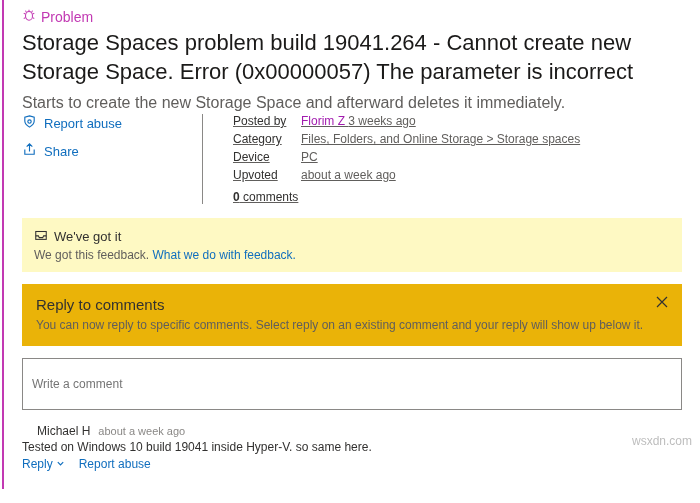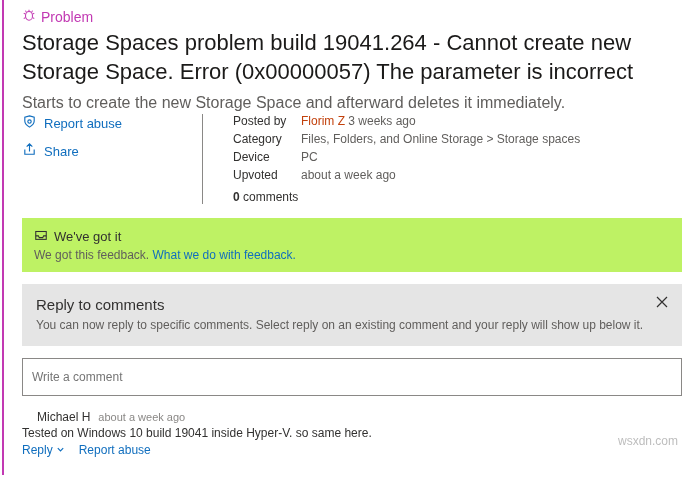--- a/index.html
+++ b/index.html
@@ -7,36 +7,36 @@
     .page { padding: 8px 18px 18px 18px; border-left: 2px solid #c239b3; margin-left: 2px; }
     .tag-row { display: flex; align-items: center; gap: 5px; color: #c239b3; font-size: 14px; margin-bottom: 4px; }
     .tag-row svg { width: 14px; height: 14px; }
     .title { font-size: 22px; font-weight: 400; line-height: 1.3; color: #1b1a19; margin-bottom: 8px; }
     .subtitle { font-size: 16px; color: #605e5c; margin-bottom: 2px; }
     .meta-block { display: flex; gap: 30px; margin-bottom: 14px; }
     .actions { display: flex; flex-direction: column; gap: 10px; min-width: 150px; }
     .action-link { display: flex; align-items: center; gap: 7px; color: #106ebe; font-size: 13px; cursor: pointer; }
     .action-link svg { width: 15px; height: 15px; flex: 0 0 15px; }
     .divider { width: 1px; background: #8a8886; align-self: stretch; }
-    .meta-list { font-size: 12px; color: #605e5c; }
+    .meta-list { font-size: 12px; color: #605e5c; text-decoration: underline; }
     .meta-row { display: flex; gap: 8px; margin-bottom: 4px; }
     .meta-key { color: #323130; min-width: 60px; }
     .meta-val { color: #605e5c; }
     .comment-count { margin-top: 8px; font-size: 12px; color: #323130; }
     .comment-count b { font-weight: 600; }
-    .status-box { background: #bef264; padding: 10px 12px; margin-bottom: 12px; }
+    .status-box { background: #fef9c3; padding: 10px 12px; margin-bottom: 12px; }
     .status-head { display: flex; align-items: center; gap: 6px; font-size: 13px; color: #323130; margin-bottom: 3px; }
     .status-head svg { width: 14px; height: 14px; }
     .status-body { font-size: 12px; color: #605e5c; }
     .status-body .learn { color: #106ebe; cursor: pointer; }
-    .reply-box { background: #e5e5e5; padding: 12px 14px; position: relative; margin-bottom: 12px; }
+    .reply-box { background: #eab308; padding: 12px 14px; position: relative; margin-bottom: 12px; }
     .reply-title { font-size: 15px; font-weight: 400; color: #323130; margin-bottom: 4px; }
     .reply-body { font-size: 12px; color: #605e5c; line-height: 1.4; }
     .reply-close { position: absolute; top: 10px; right: 12px; width: 16px; height: 16px; cursor: pointer; }
-    .comment-input { width: 100%; border: 1px solid #8a8886; padding: 11px 9px; font-size: 12px; color: #701a75; font-family: inherit; margin-bottom: 14px; }
+    .comment-input { width: 100%; border: 1px solid #8a8886; padding: 18px 9px; font-size: 12px; color: #701a75; font-family: inherit; margin-bottom: 14px; }
     .existing-comment { font-size: 12px; }
     .ec-head { display: flex; align-items: baseline; gap: 8px; margin-left: 15px; }
     .ec-author { font-weight: 400; color: #323130; }
     .ec-time { color: #8a8886; font-size: 11px; }
     .ec-body { color: #323130; margin: 2px 0 3px 0; }
     .ec-actions { display: flex; gap: 14px; }
     .ec-action { color: #106ebe; font-size: 12px; cursor: pointer; display: flex; align-items: center; gap: 3px; }
   </style>
 </head>
 <body>
@@ -75,21 +75,21 @@
         <span>Share</span>
       </div>
     </div>
 
     <div class="divider"></div>
 
     <div class="meta-list">
       <div class="meta-row">
         <span class="meta-key">Posted by</span>
         <span class="meta-val">
-          <span style="color:#c2410c;margin-top:9px;">Florim Z</span>
+          <span style="color:#a21caf;margin-top:9px;">Florim Z</span>
           <span>3 weeks ago</span>
         </span>
       </div>
       <div class="meta-row">
         <span class="meta-key">Category</span>
         <span class="meta-val">Files, Folders, and Online Storage &gt; Storage spaces</span>
       </div>
       <div class="meta-row">
         <span class="meta-key">Device</span>
         <span class="meta-val">PC</span>
@@ -144,13 +144,13 @@
           <svg width="9" height="9" viewBox="0 0 10 10" stroke="#106ebe" stroke-width="1.3" fill="none">
               <path d="M2 3.5l3 3 3-3"></path>
             </svg>
         </span>
       </span>
       <span class="ec-action">Report abuse</span>
     </div>
   </div>
 </div>
 
-<div style="position:absolute; right:22px; bottom:55px; font-size:12px; color:#bdbdbd;">wsxdn.com</div>
+<div style="position:absolute; right:8px; bottom:55px; font-size:12px; color:#bdbdbd;">wsxdn.com</div>
 
 </body></html>

